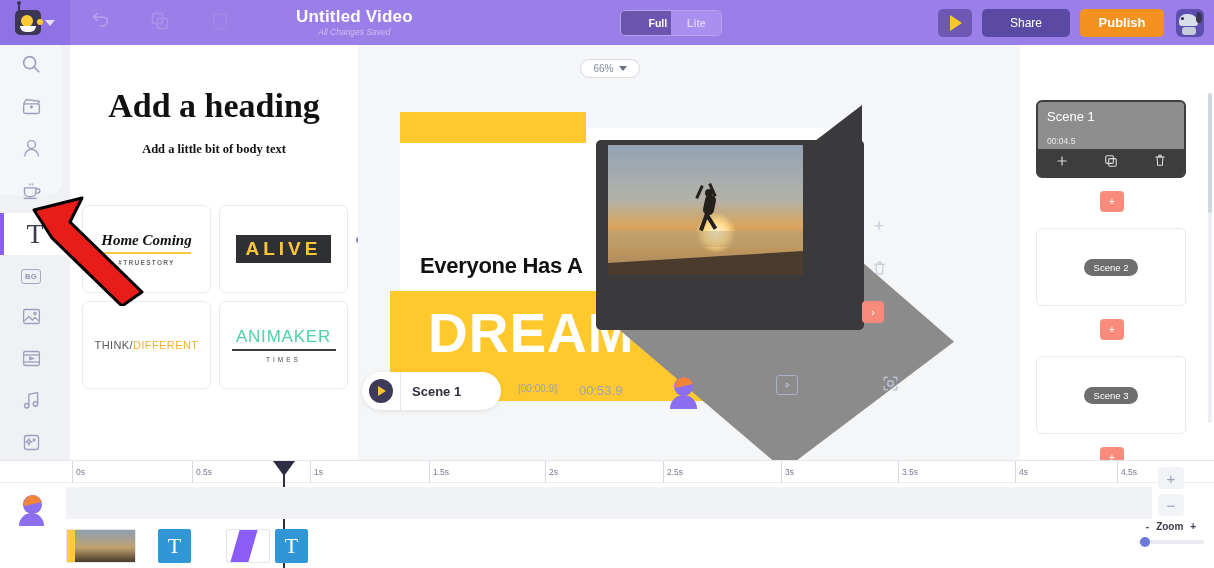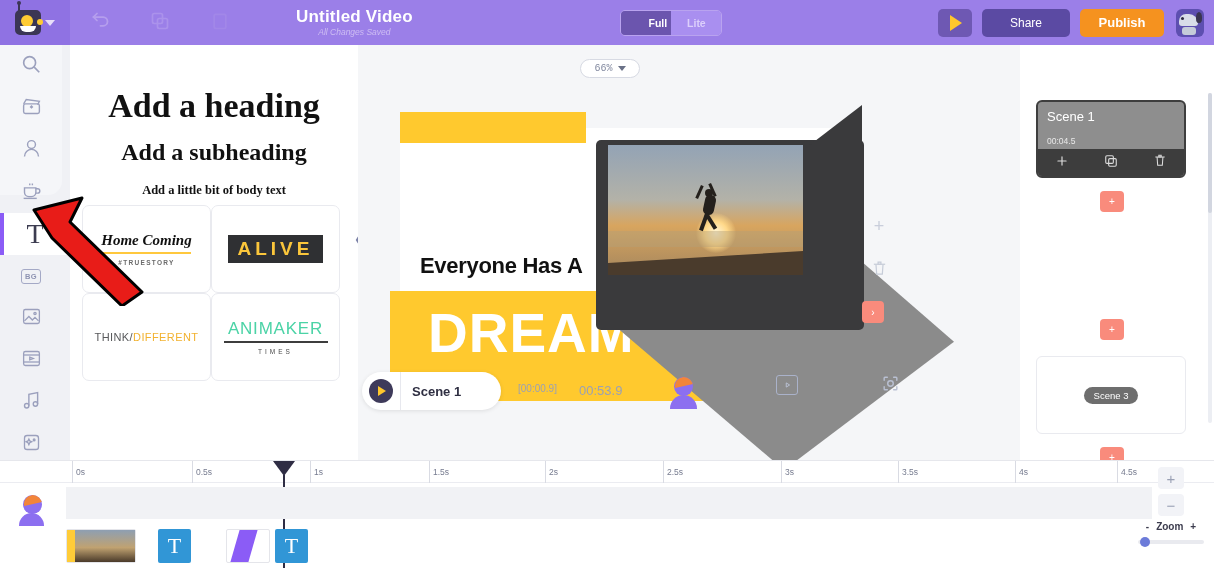--- a/index.html
+++ b/index.html
@@ -141,21 +141,21 @@
   .panel-heading {
     text-align: center; font-family: "Liberation Serif", serif;
     color: #111; font-weight: bold;
   }
   .h-lvl1 { font-size: 34px; margin-top: 42px; }
   .h-lvl2 { font-size: 24px; margin-top: 14px; }
   .h-lvl3 { font-size: 12.5px; margin-top: 17px; }
 
   .tpl-grid {
     position:absolute; left: 12px; top: 160px; width: 270px;
-    display: flex; flex-wrap: wrap; gap: 0;
+    display: flex; flex-wrap: wrap; gap: 8px;
   }
   .tpl-card {
     width: 129px; height: 88px; background: #fff;
     border: 1px solid #e9eaef; border-radius: 7px;
     display:flex;align-items:center;justify-content:center;flex-direction:column;
     overflow:hidden;
   }
   .tpl-homecoming-t{font-family:"Liberation Serif",serif;font-style:italic;font-weight:bold;font-size:15px;color:#111;}
   .tpl-underline{width:88px;height:2.5px;background:#ffc83d;margin-top:3px;}
   .tpl-truestory{font-size:6.5px;font-weight:bold;letter-spacing:1.3px;color:#6b6b6b;margin-top:5px;}
@@ -176,21 +176,21 @@
 
   
   .stage {
     position: absolute; left: 358px; top: 45px; width: 662px; height: 415px;
     background: #f5f6f8;
   }
   .zoom-pill {
     position:absolute; left:222px; top:14px; width:60px; height:19px;
     border:1px solid #d7dae3; border-radius:10px; background:#fff;
     display:flex;align-items:center;justify-content:center;gap:5px;
-    font-size:10px;color:#838aa0;font-family:Liberation Mono, monospace;
+    font-size:10px;color:#838aa0;
   }
   .zoom-caret{width:0;height:0;border-left:4px solid transparent;border-right:4px solid transparent;border-top:5px solid #6a7187;}
 
   .slide {
     position:absolute; left:42px; top:83px; width:450px; height:256px;
     background:#ffffff; border-radius:6px;
   }
   .slide-topbar {
     position:absolute; left:0px; top:-16px; width:186px; height:31px; background:#ffc92e;
   }
@@ -512,21 +512,20 @@
           <path d="M5 15v3a2 2 0 0 0 2 2h10a2 2 0 0 0 2-2v-3"></path>
           <polyline points="8 9 12 5 16 9"></polyline>
             <line x1="12" y1="5" x2="12" y2="16"></line>
         </svg>
       </span>
     </div>
   </div>
 
   <div class="panel">
     <div class="panel-heading h-lvl1">Add a heading</div>
-    <div class="panel-heading h-lvl2">Add a subheading</div>
     <div class="panel-heading h-lvl3">Add a little bit of body text</div>
 
     <div class="tpl-grid">
       <div class="tpl-card">
         <div class="tpl-homecoming-t">Home Coming</div>
         <div class="tpl-underline"></div>
         <div class="tpl-truestory">#TRUESTORY</div>
       </div>
       <div class="tpl-card">
         <div class="tpl-alive">ALIVE</div>
@@ -658,20 +657,23 @@
               <path d="M10 3h4v3h-4z"></path>
             </svg>
         </span>
       </div>
     </div>
 
     <div class="add-between" style="left:80px; top:146px;">
       <span>+</span>
     </div>
 
+    <div class="scene-card" style="top:183px">
+      <span class="scene-tag">Scene 2</span>
+    </div>
 
     <div class="add-between" style="left:80px; top:274px;">
       <span>+</span>
     </div>
 
     <div class="scene-card" style="top:311px">
       <span class="scene-tag">Scene 3</span>
     </div>
 
     <div class="add-between" style="left:80px; top:402px;">

